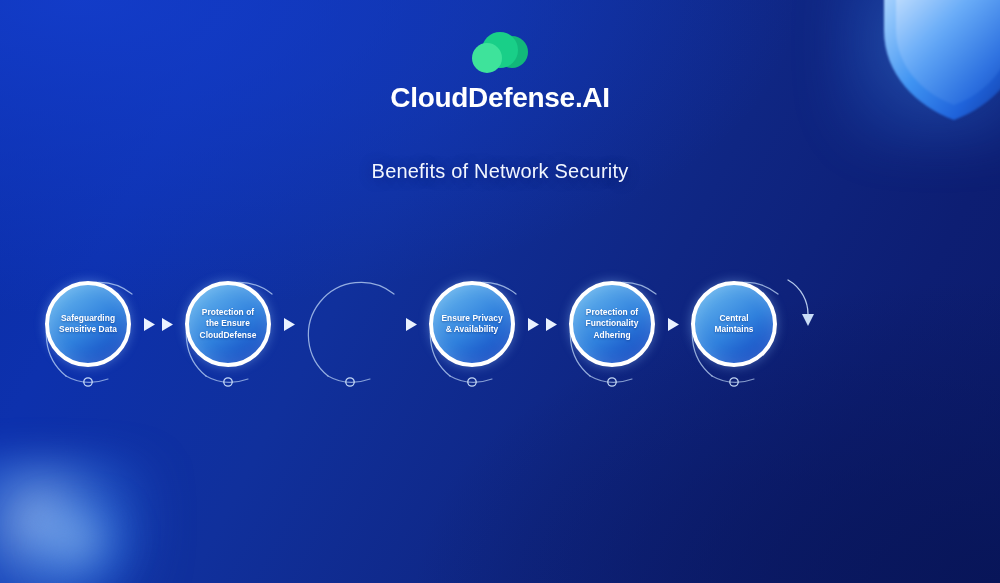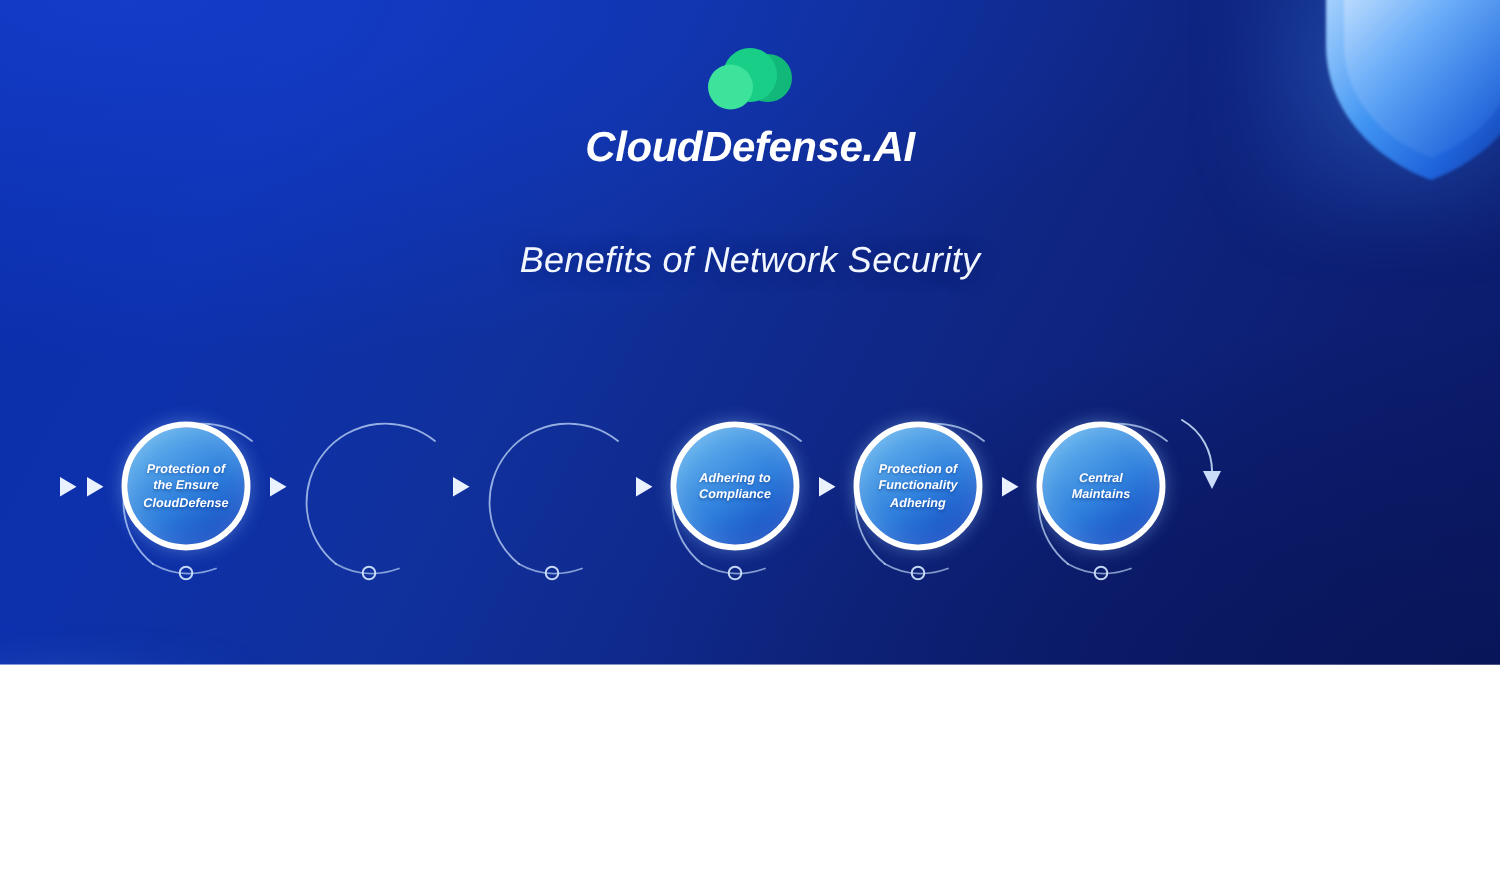--- a/index.html
+++ b/index.html
@@ -7,27 +7,26 @@
 
   html, body {
     width:1000px; height:583px;
     font-family:"Liberation Sans", sans-serif;
     overflow:hidden;
   }
 
   #infographic {
     position:relative;
     width:1000px;
-    height:443px;
+    height:583px;
     background:
       radial-gradient(ellipse 120% 90% at 8% 0%,   rgba(20,62,205,0.85) 0%, rgba(20,62,205,0) 60%),
       radial-gradient(ellipse 90% 80% at 100% 100%, rgba(8,21,88,0.95) 0%, rgba(8,21,88,0) 65%),
       linear-gradient(118deg, #0a2da8 0%, #0d31ad 18%, #10309c 38%, #0f2683 62%, #0d1e73 82%, #0b1a68 100%);
     overflow:hidden;
-    font-style:italic;
   }
 
   
   .glow-bl {
     position:absolute;
     left:-52px; top:455px;
     width:220px; height:175px;
     background:
       radial-gradient(circle at 42% 38%, rgba(190,225,255,0.72) 0%, rgba(120,185,255,0.42) 26%, rgba(60,140,250,0.26) 48%, rgba(30,95,220,0.06) 72%, rgba(20,70,200,0) 88%);
     filter:blur(17px);
@@ -77,21 +76,21 @@
     font-weight:bold;
     letter-spacing:-0.3px;
     color:#ffffff;
     white-space:nowrap;
   }
 
   .deck-title {
     position:absolute;
     left:0; right:0; top:160px;
     text-align:center;
-    font-size:24px;
+    font-size:20px;
     font-weight:normal;
     letter-spacing:0.2px;
     color:#f2f6ff;
     text-shadow:0 1px 14px rgba(0,20,80,0.45);
   }
 
   
   .chain {
     position:absolute;
     left:36px; top:272px;
@@ -181,20 +180,33 @@
         <circle cx="33" cy="18" r="18" fill="#19cf88"></circle>
         <circle cx="20" cy="26" r="15" fill="#3ee39b"></circle>
       </svg>
     </div>
     <div class="wordmark">CloudDefense.AI</div>
   </div>
 
   <div class="deck-title">Benefits of Network Security</div>
 
   <div class="chain" id="chain">
+      <div class="node">
+        <svg class="ring-arc" viewBox="0 0 104 116">
+    <path d="M96 22 A46 46 0 1 0 30 104" fill="none" stroke="rgba(205,228,255,0.70)" stroke-width="1.2" stroke-linecap="round"></path>
+    <path d="M30 104 C44 112 58 112 72 107" fill="none" stroke="rgba(205,228,255,0.62)" stroke-width="1.2" stroke-linecap="round"></path>
+    <circle cx="52" cy="110" r="4.2" fill="none" stroke="rgba(215,234,255,0.90)" stroke-width="1.3"></circle>
+  </svg>
+        <div class="node-disc">
+       <div class="node-label">
+            <div>Safeguarding</div>
+            <div>Sensitive Data</div>   
+          </div>
+     </div>
+      </div>
       <div class="connector">
         <svg width="18" height="120" viewBox="0 0 18 120">
     <polygon points="4,46 15,52.5 4,59" fill="#eaf2ff"></polygon>
   </svg>
       </div>
       <div class="connector">
         <svg width="18" height="120" viewBox="0 0 18 120">
     <polygon points="4,46 15,52.5 4,59" fill="#eaf2ff"></polygon>
   </svg>
       </div>
@@ -228,38 +240,31 @@
         <svg width="18" height="120" viewBox="0 0 18 120">
     <polygon points="4,46 15,52.5 4,59" fill="#eaf2ff"></polygon>
   </svg>
       </div>
       <div class="node">
         <svg class="ring-arc" viewBox="0 0 104 116">
     <path d="M96 22 A46 46 0 1 0 30 104" fill="none" stroke="rgba(205,228,255,0.70)" stroke-width="1.2" stroke-linecap="round"></path>
     <path d="M30 104 C44 112 58 112 72 107" fill="none" stroke="rgba(205,228,255,0.62)" stroke-width="1.2" stroke-linecap="round"></path>
     <circle cx="52" cy="110" r="4.2" fill="none" stroke="rgba(215,234,255,0.90)" stroke-width="1.3"></circle>
   </svg>
-      </div>
-      <div class="connector">
-        <svg width="18" height="120" viewBox="0 0 18 120">
-    <polygon points="4,46 15,52.5 4,59" fill="#eaf2ff"></polygon>
-  </svg>
-      </div>
-      <div class="node">
-        <svg class="ring-arc" viewBox="0 0 104 116">
-    <path d="M96 22 A46 46 0 1 0 30 104" fill="none" stroke="rgba(205,228,255,0.70)" stroke-width="1.2" stroke-linecap="round"></path>
-    <path d="M30 104 C44 112 58 112 72 107" fill="none" stroke="rgba(205,228,255,0.62)" stroke-width="1.2" stroke-linecap="round"></path>
-    <circle cx="52" cy="110" r="4.2" fill="none" stroke="rgba(215,234,255,0.90)" stroke-width="1.3"></circle>
-  </svg>
-        <div class="node-disc">
-       <div class="node-label">
-            <div>Adhering to</div>
-            <div>Compliance</div>   
-          </div>
-     </div>
+        <div class="node-disc">
+       <div class="node-label">
+            <div>Ensure Privacy</div>
+            <div>&amp; Availability</div>   
+          </div>
+     </div>
+      </div>
+      <div class="connector">
+        <svg width="18" height="120" viewBox="0 0 18 120">
+    <polygon points="4,46 15,52.5 4,59" fill="#eaf2ff"></polygon>
+  </svg>
       </div>
       <div class="connector">
         <svg width="18" height="120" viewBox="0 0 18 120">
     <polygon points="4,46 15,52.5 4,59" fill="#eaf2ff"></polygon>
   </svg>
       </div>
       <div class="node">
         <svg class="ring-arc" viewBox="0 0 104 116">
     <path d="M96 22 A46 46 0 1 0 30 104" fill="none" stroke="rgba(205,228,255,0.70)" stroke-width="1.2" stroke-linecap="round"></path>
     <path d="M30 104 C44 112 58 112 72 107" fill="none" stroke="rgba(205,228,255,0.62)" stroke-width="1.2" stroke-linecap="round"></path>

